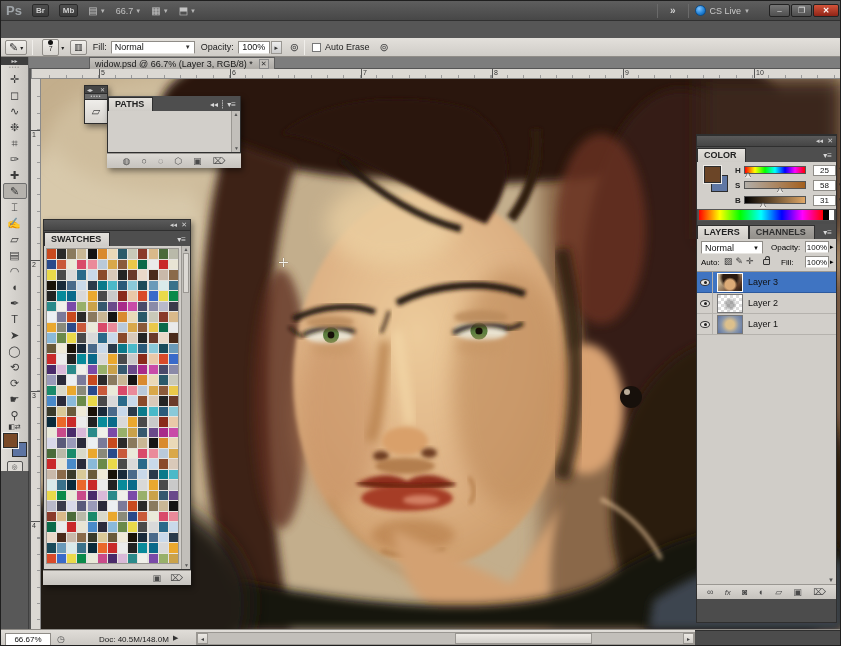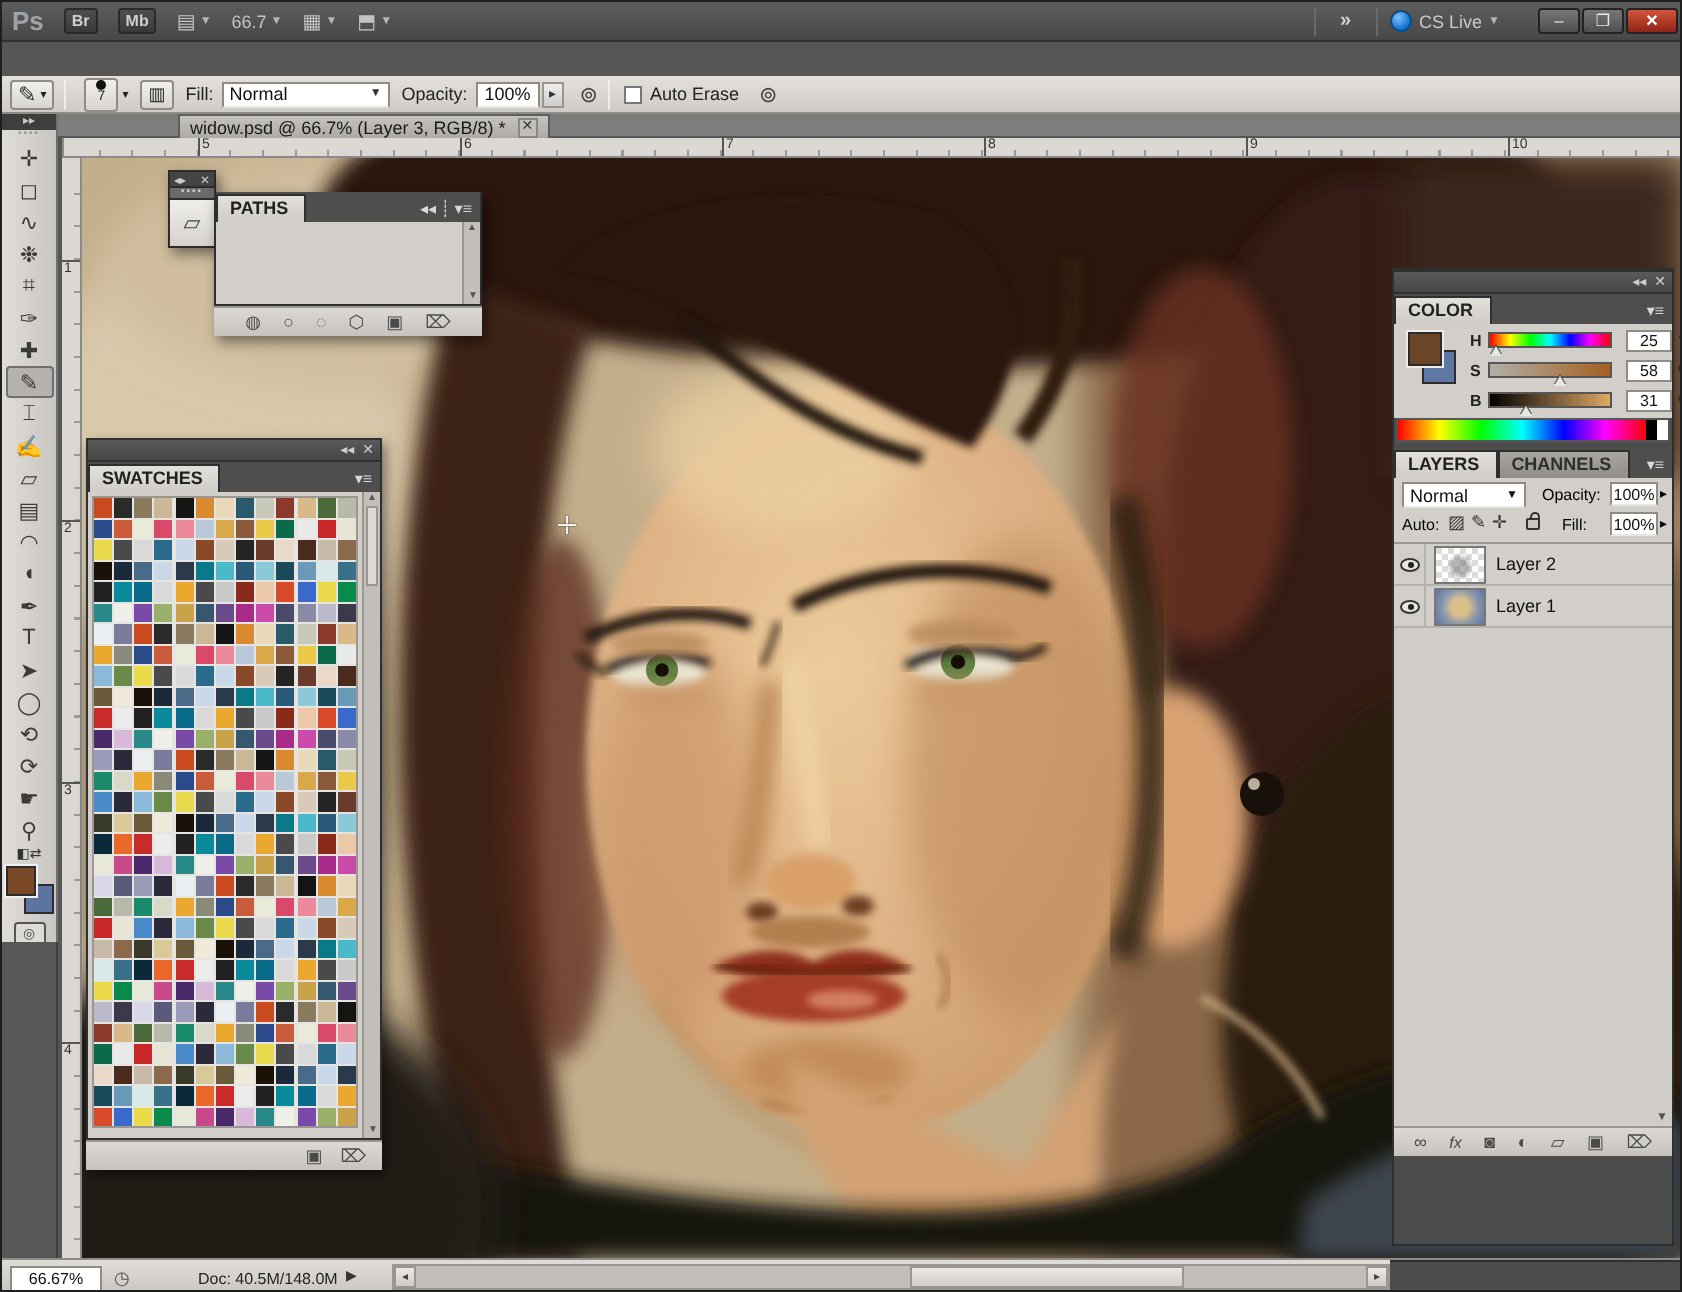--- a/index.html
+++ b/index.html
@@ -883,20 +883,27 @@
       <span class="sunken" style="position:absolute;left:108px;top:2px;width:24px;height:12px;justify-content:center;font-size:8px;">100%</span>
       <span style="position:absolute;left:133px;top:4px;font-size:7px;">▸</span>
       <span style="position:absolute;left:4px;top:19px;font-size:8px;">Auto:</span>
       <span style="position:absolute;left:27px;top:17px;font-size:9px;color:#333;letter-spacing:3px;">▨✎✛</span>
       <span class="padlock" style="position:absolute;left:66px;top:20px;margin:0;"></span>
       <span style="position:absolute;left:84px;top:19px;font-size:8px;">Fill:</span>
       <span class="sunken" style="position:absolute;left:108px;top:17px;width:24px;height:12px;justify-content:center;font-size:8px;">100%</span>
       <span style="position:absolute;left:133px;top:19px;font-size:7px;">▸</span>
     </div>
     <div id="layers-list" style="background:#d2cfca;border-top:1px solid #9a9792;">
+        <div class="lay-row sel">
+          <span class="eye-cell">
+            <span class="eye"></span>
+          </span>
+          <span class="lay-thumb thumb-painting"></span>
+          <span class="lay-name">Layer 3</span>
+        </div>
         <div class="lay-row">
           <span class="eye-cell">
             <span class="eye"></span>
           </span>
           <span class="lay-thumb thumb-sketch"></span>
           <span class="lay-name">Layer 2</span>
         </div>
         <div class="lay-row">
           <span class="eye-cell">
             <span class="eye"></span>

